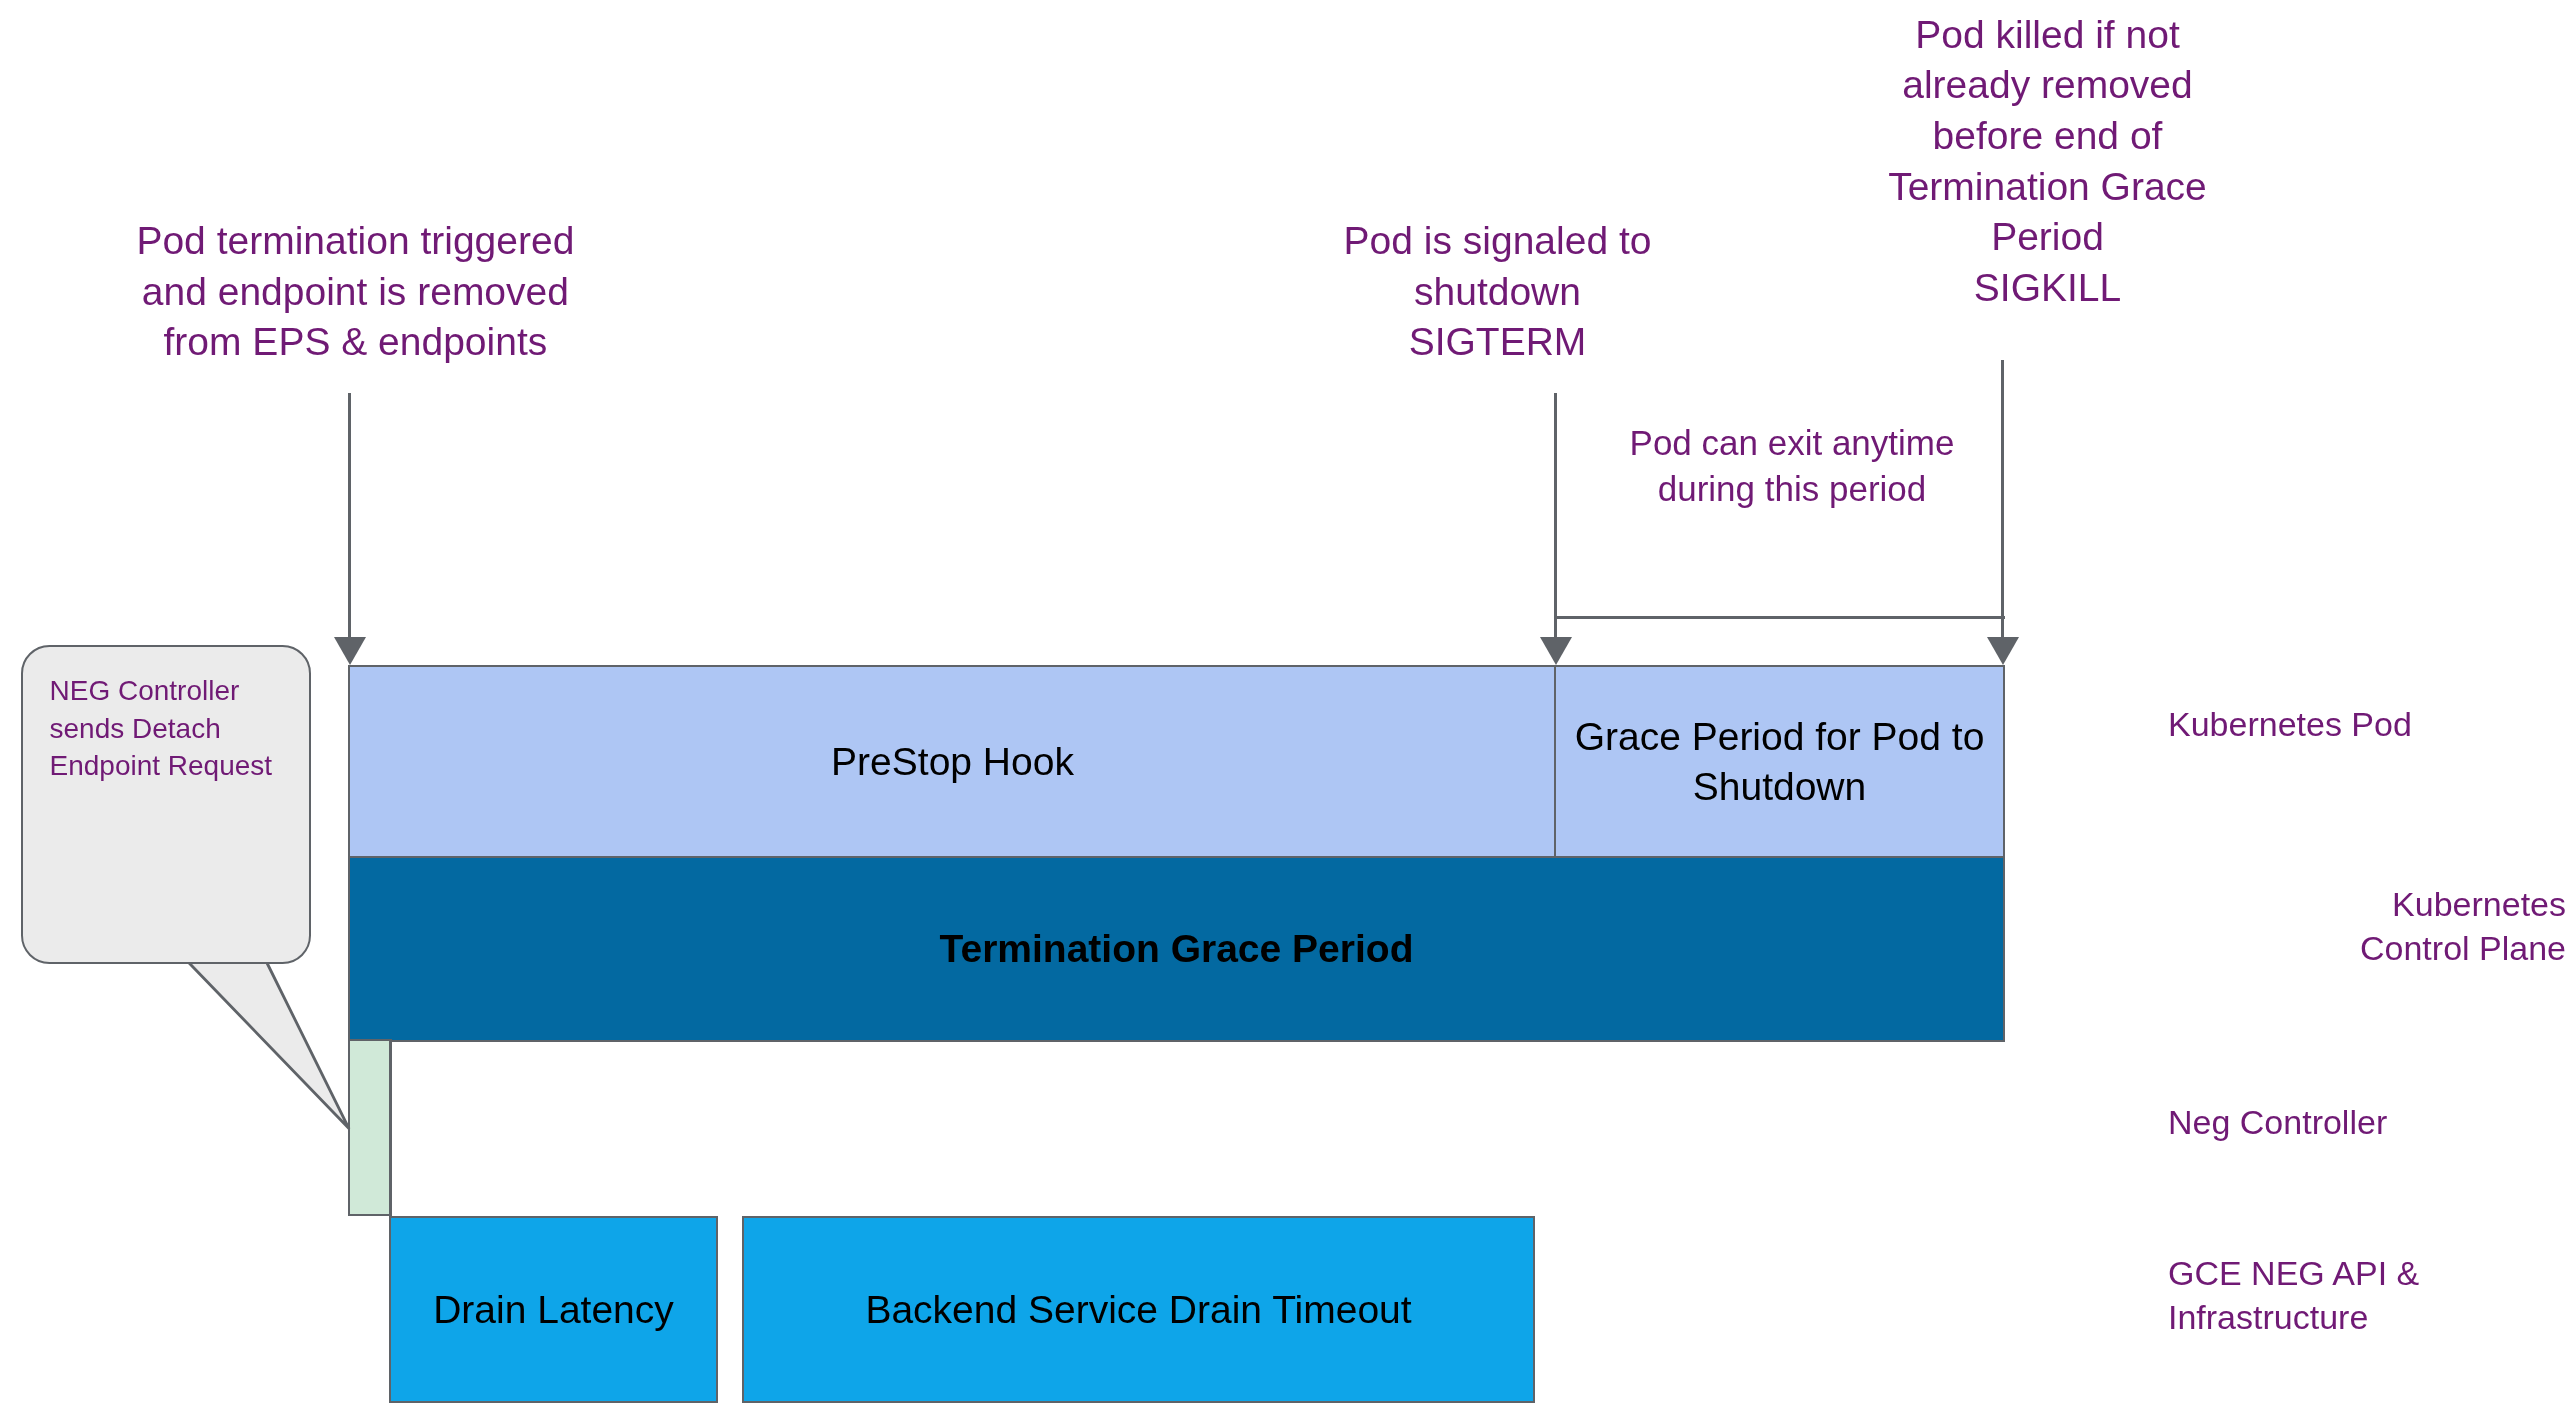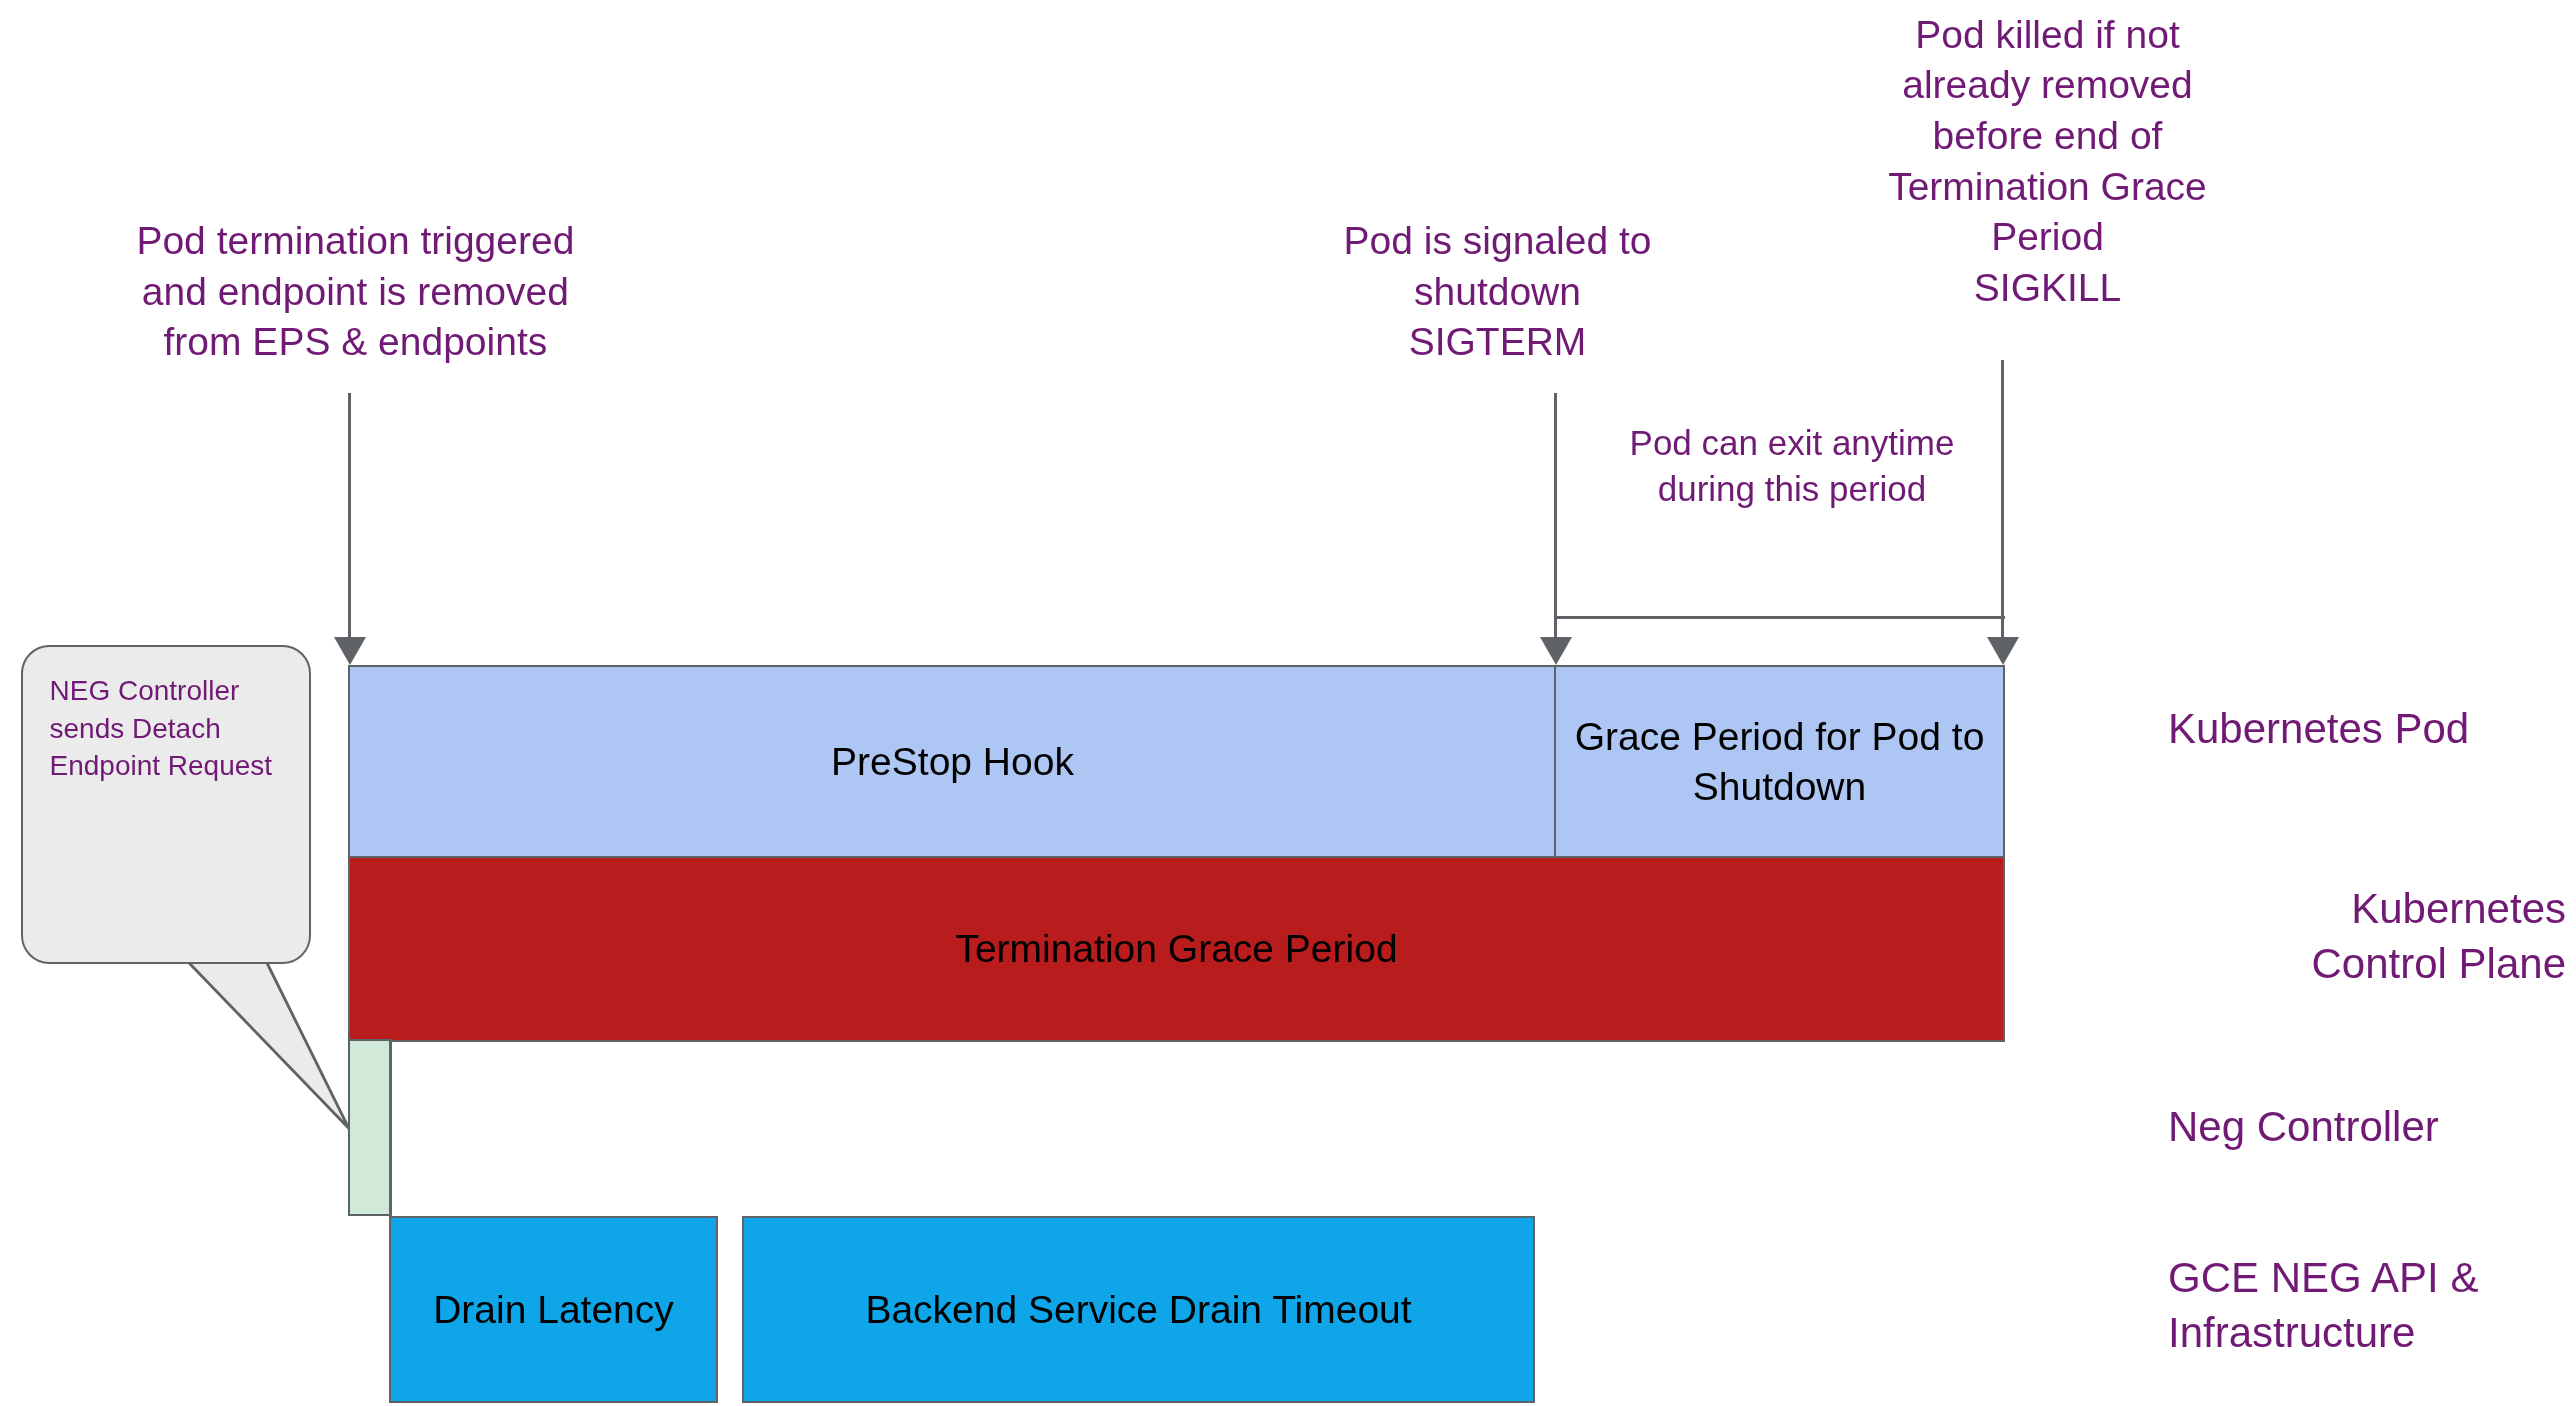--- a/index.html
+++ b/index.html
@@ -10,28 +10,28 @@
     overflow:hidden;
   }
   #stage{position:relative;width:2576px;height:1406px;background:#fff;}
 
   .txt{position:absolute;white-space:pre-line;line-height:1.30;color:#701a75;}
   .center{text-align:center;}
 
   .ann{font-size:39px;}
   .ann-sm{font-size:35px;}
   .bar-label{font-size:39px;text-align:center;line-height:1.28;}
-  .legend{font-size:42px;line-height:1.30;}
+  .legend{font-size:34px;line-height:1.30;}
   .callout-text{font-size:28px;line-height:1.34;}
 
   .box{position:absolute;box-sizing:border-box;border:2.8px solid #5f6368;
        display:flex;align-items:center;justify-content:center;}
 
   .blue-dark{background:#aec6f4;}
-  .blue-light{background:#b91c1c;}
+  .blue-light{background:#0369a1;font-weight:bold;}
   .green{background:#d0e9d8;}
   .yellow{background:#0ea5e9;}
 
   .vline{position:absolute;width:2.8px;background:#5f6368;}
   .hline{position:absolute;height:2.8px;background:#5f6368;}
 
   .arrowhead{position:absolute;width:0;height:0;
       border-left:16px solid transparent;border-right:16px solid transparent;
       border-top:28.4px solid #5f6368;}
 

